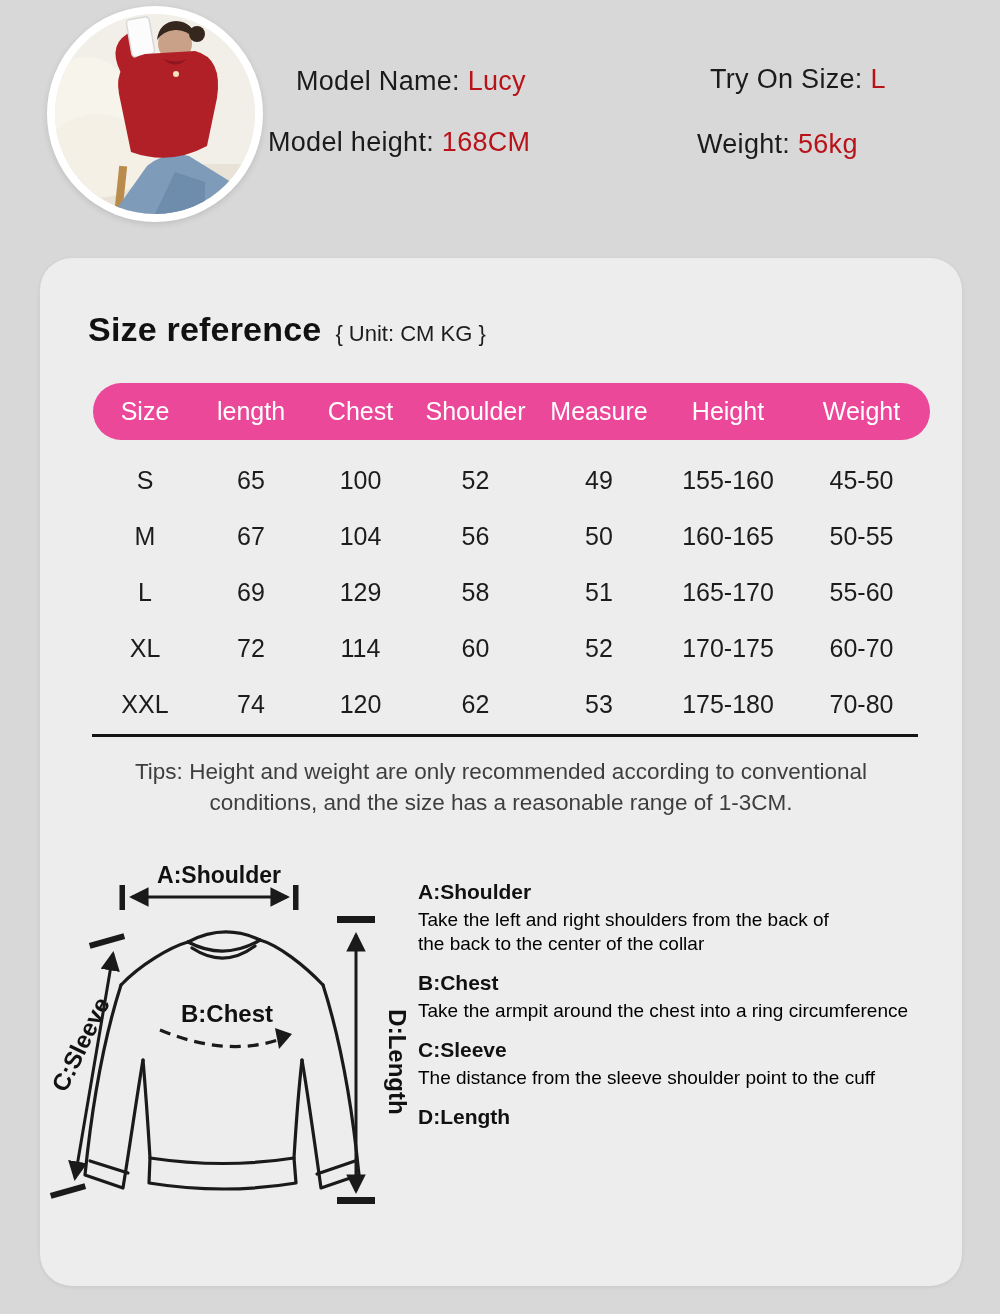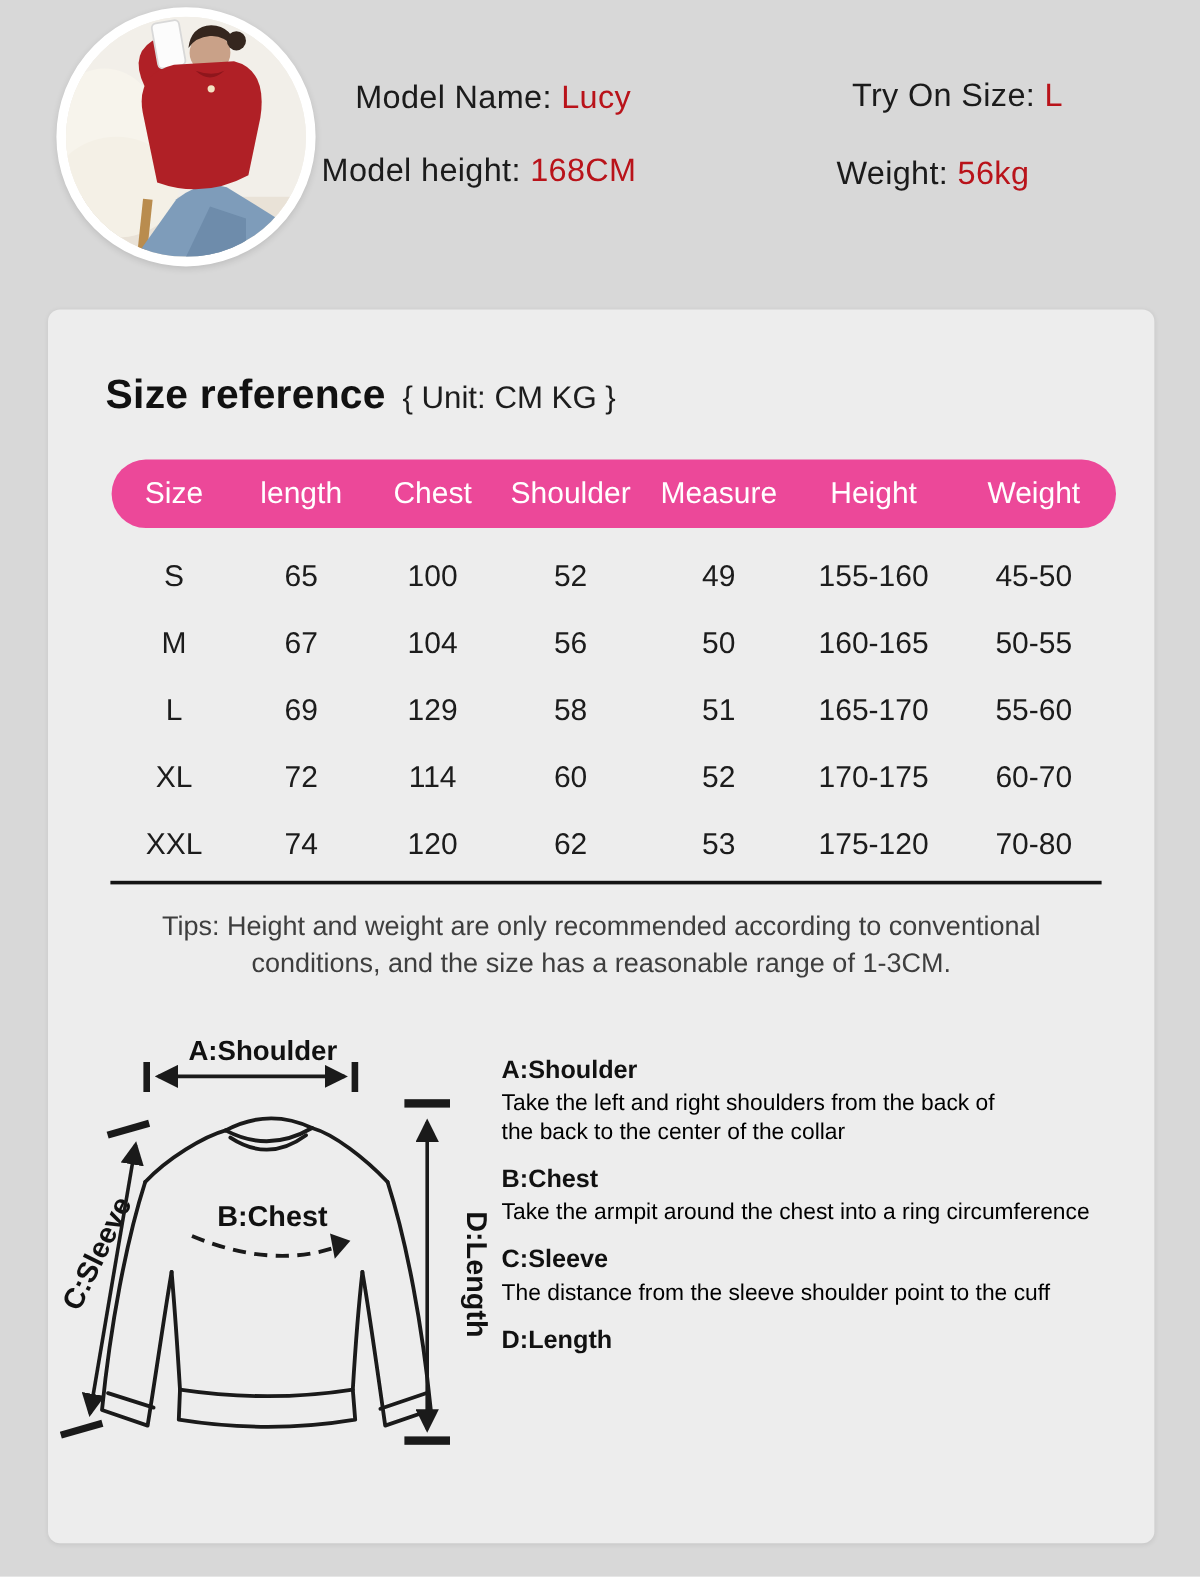--- a/index.html
+++ b/index.html
@@ -7,25 +7,25 @@
   #page{position:relative;width:1000px;height:1314px;background:#d8d8d8;overflow:hidden;}
 
   
   .photo-wrap{position:absolute;left:47px;top:6px;width:200px;height:200px;border-radius:50%;
     border:8px solid #ffffff;overflow:hidden;background:#f2efe9;box-shadow:0 2px 6px rgba(0,0,0,.12);}
   .hdr-field{position:absolute;font-size:27px;letter-spacing:.3px;color:#1b1b1b;white-space:nowrap;}
   .hdr-field .val{color:#b9131a;}
 
   
   .card{position:absolute;left:40px;top:258px;width:922px;height:1028px;background:#ededed;
-    border-radius:10px;box-shadow:0 1px 4px rgba(0,0,0,.08);}
+    border-radius:32px;box-shadow:0 1px 4px rgba(0,0,0,.08);}
 
   .sr-heading{position:absolute;left:48px;top:52px;display:flex;align-items:baseline;}
   .sr-title{font-size:34px;font-weight:700;color:#111;letter-spacing:.2px;}
-  .sr-unit{font-size:26px;color:#1d1d1d;margin-left:14px;}
+  .sr-unit{font-size:22px;color:#1d1d1d;margin-left:14px;}
 
   .tbl-head{position:absolute;left:53px;top:125px;width:837px;height:57px;background:#ec4899;
     border-radius:29px;display:grid;grid-template-columns:104px 108px 111px 119px 128px 130px 137px;
     align-items:center;}
   .tbl-head .th{color:#ffffff;font-size:25px;text-align:center;}
 
   .tbl-body{position:absolute;left:53px;top:194px;width:837px;}
   .trow{height:56px;display:grid;grid-template-columns:104px 108px 111px 119px 128px 130px 137px;align-items:center;}
   .trow .td{font-size:25px;color:#1c1c1c;text-align:center;}
 
@@ -146,21 +146,21 @@
         <div class="td">52</div>
         <div class="td">170-175</div>
         <div class="td">60-70</div>
       </div>
       <div class="trow">
         <div class="td">XXL</div>
         <div class="td">74</div>
         <div class="td">120</div>
         <div class="td">62</div>
         <div class="td">53</div>
-        <div class="td">175-120</div>
+        <div class="td">175-180</div>
         <div class="td">70-80</div>
       </div>
     </div>
 
     <div class="divider"></div>
 
     <div class="tips">Tips: Height and weight are only recommended according to conventional
 conditions, and the size has a reasonable range of 1-3CM.</div>
 
     <svg class="diagram-svg" viewBox="0 0 375 370">

